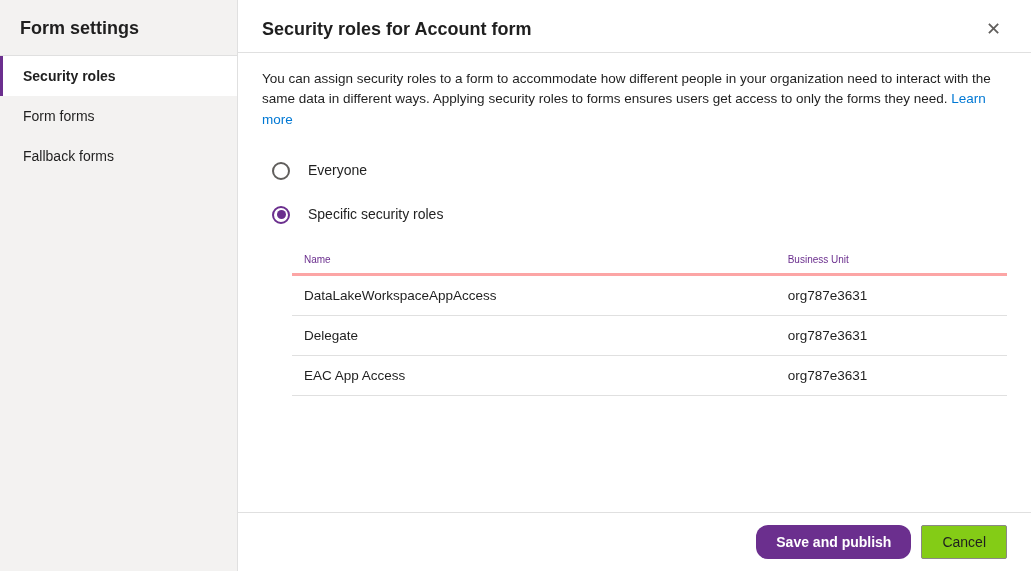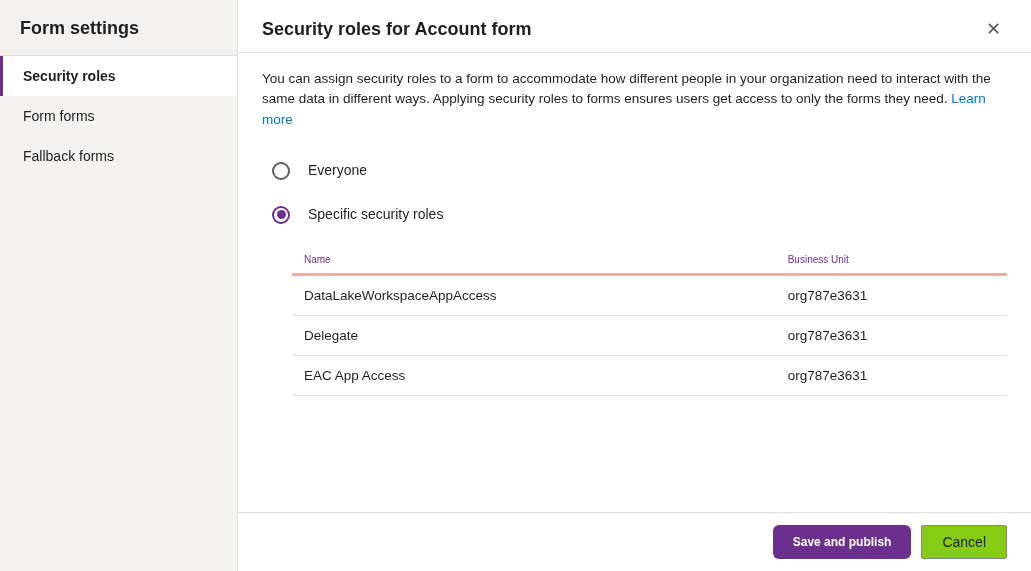--- a/index.html
+++ b/index.html
@@ -183,24 +183,24 @@
       justify-content: flex-end;
       gap: 10px;
       border-top: 1px solid #e0e0e0;
       background: white;
     }
     .btn-primary {
       background: #6b2f8e;
       color: white;
       border: none;
       padding: 8px 20px;
-      font-size: 12px;
-      font-weight: 600;
-      cursor: pointer;
-      border-radius: 6px;
+      font-size: 14px;
+      font-weight: 600;
+      cursor: pointer;
+      border-radius: 12px;
     }
     .btn-secondary {
       background: #84cc16;
       color: #1f1f1f;
       border: 1px solid #8a8886;
       padding: 8px 20px;
       font-size: 14px;
       cursor: pointer;
       border-radius: 2px;
     }

